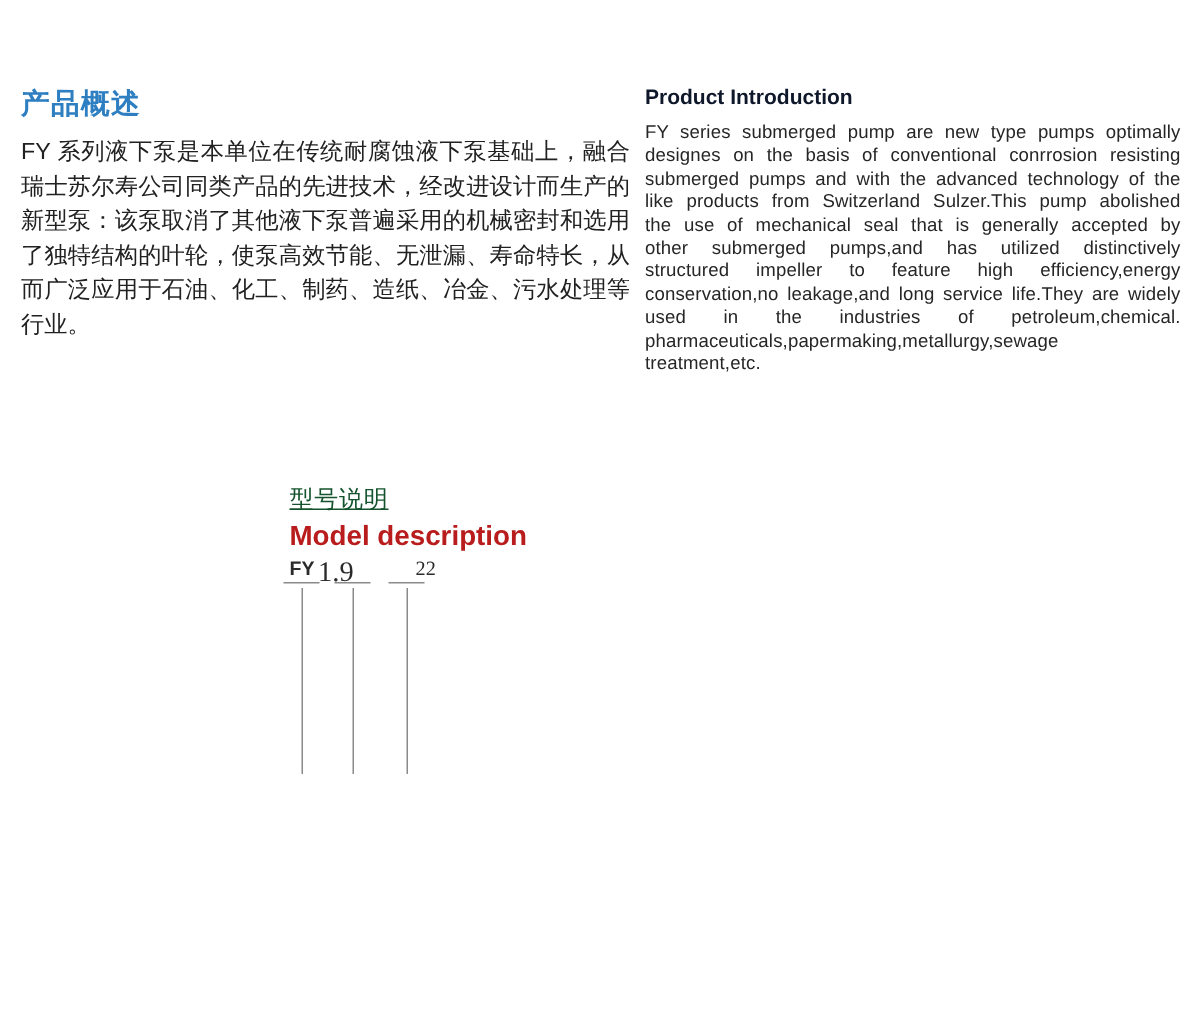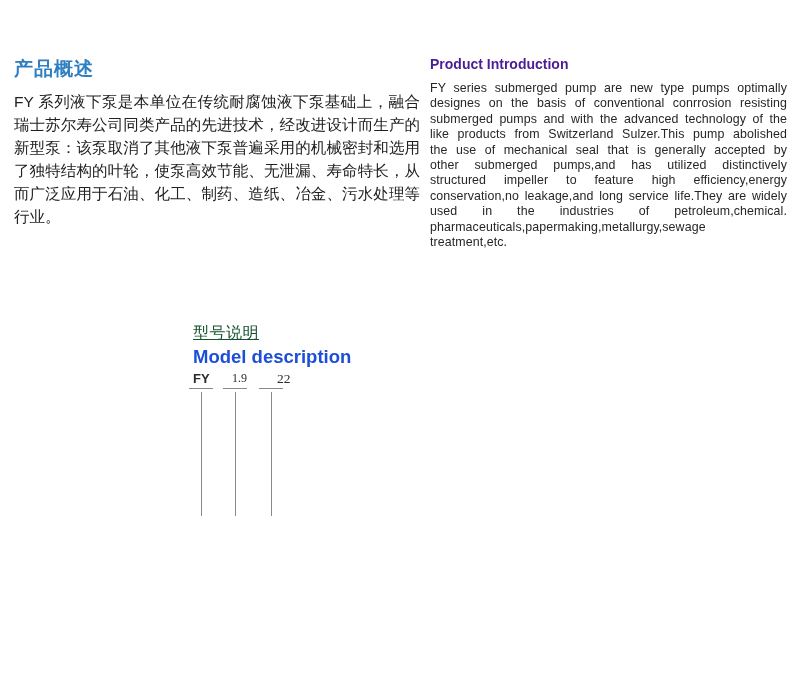--- a/index.html
+++ b/index.html
@@ -8,33 +8,33 @@
   .page { position:relative; width:800px; height:516px; background:#ffffff; overflow:hidden; }
 
   
   .overview { position:absolute; left:14px; top:56px; width:406px; }
   .overview-title { font-size:19px; font-weight:600; color:#2e7fc1; letter-spacing:1px; margin-bottom:8px; }
   .overview-body { font-size:15.5px; line-height:23px; color:#212121; font-weight:500;
                    text-align:justify; text-justify:inter-ideograph; }
 
   
   .introduction { position:absolute; left:430px; top:56px; width:357px; }
-  .introduction-title { font-size:14px; font-weight:bold; color:#4c1d95; margin-bottom:9px; }
+  .introduction-title { font-size:14px; font-weight:bold; color:#0f172a; margin-bottom:9px; }
   .introduction-body { font-size:12.4px; line-height:15.4px; color:#262626;
                        text-align:justify; word-spacing:1.6px; letter-spacing:0.1px; }
 
   
   .model-head { position:absolute; left:193px; top:323px; }
   .model-title-zh { font-size:16px; color:#14532d; letter-spacing:0.5px;text-decoration:underline; }
-  .model-title-en { font-size:18.5px; color:#1d4ed8; font-weight:600; margin-top:2px; }
+  .model-title-en { font-size:18.5px; color:#b91c1c; font-weight:600; margin-top:2px; }
 
   
   .code { position:absolute; top:371px; color:#2b2b2b; }
   .code-type { left:193px; font-size:13px; font-weight:bold; }
-  .code-flow { left:232px; font-size:12px; font-family:"Liberation Serif", serif; }
+  .code-flow { left:212px; font-size:19px; font-family:"Liberation Serif", serif; }
   .code-lift { left:277px; font-size:13.5px; font-family:"Liberation Serif", serif; }
 
   
   .dline { position:absolute; background:#8a8a8a; }
   .tick  { height:1px; width:24px; top:388px; }
   .tick-type { left:189px; }
   .tick-flow { left:223px; }
   .tick-lift { left:259px; }
   .vline { width:1px; top:392px; }
   .v-type { left:201px; height:235px; }

